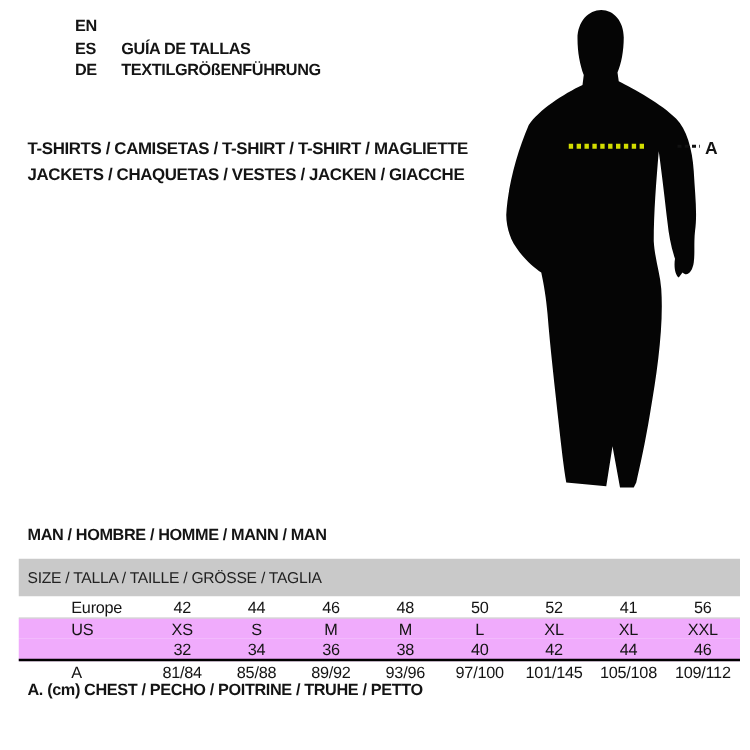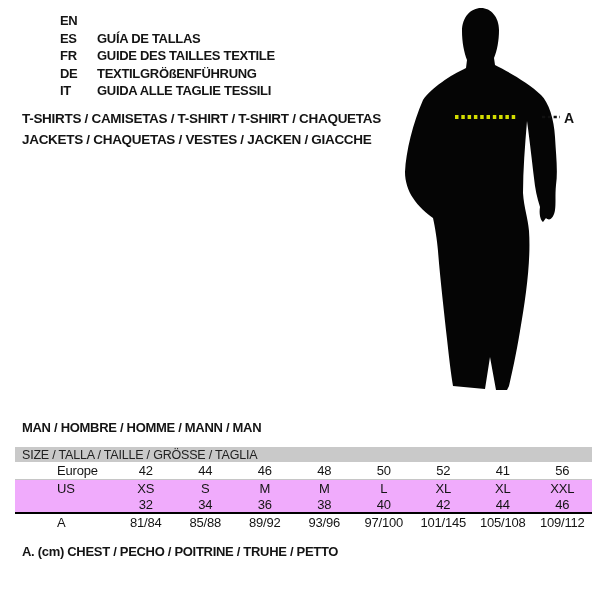--- a/index.html
+++ b/index.html
@@ -12,21 +12,21 @@
   .lang-row{display:flex;line-height:17.6px;font-size:13px;font-weight:700;letter-spacing:-0.3px;}
   .lang-code{width:37px;flex:0 0 37px;padding-left:38px;}
   
   .categories{position:absolute;left:22px;top:108px;font-size:13.5px;font-weight:700;line-height:21px;letter-spacing:-0.3px;white-space:nowrap;}
   
   .figure-wrap{position:absolute;left:403px;top:5px;width:175px;height:390px;}
   
   .man-label{position:absolute;left:22px;top:420px;font-size:13px;font-weight:700;letter-spacing:-0.3px;}
   
   .size-table{position:absolute;left:15px;top:447px;width:577px;font-size:13px;letter-spacing:-0.2px;}
-  .thead{background:#c9c9c9;height:15px;display:flex;align-items:center;padding-left:7px;font-size:12.5px;color:#222;}
+  .thead{background:#c9c9c9;height:30px;display:flex;align-items:center;padding-left:7px;font-size:12.5px;color:#222;}
   .trow{display:flex;align-items:center;height:16px;}
   .trow.shaded{background:#f0abfc;}
   .trow:nth-child(1){height:17px;border-bottom:1px solid #c6c6c6;}
   .trow:nth-child(3){border-bottom:2px solid #000000;}
   .tlabel{flex:0 0 66px;padding-left:7px;box-sizing:border-box;margin-left:35px;}
   .tcell{flex:1 1 0;text-align:center;}
   
   .footnote{position:absolute;left:22px;top:544px;font-size:13px;font-weight:700;letter-spacing:-0.3px;}
 </style>
 </head>
@@ -36,35 +36,27 @@
 
   <div class="lang-list" id="lang-list">
       <div class="lang-row">
         <span class="lang-code">EN</span>
       </div>
       <div class="lang-row">
         <span class="lang-code">ES</span>
         <span>GUÍA DE TALLAS</span>
       </div>
       <div class="lang-row">
-        <span class="lang-code">FR</span>
-        <span>GUIDE DES TAILLES TEXTILE</span>
-      </div>
-      <div class="lang-row">
         <span class="lang-code">DE</span>
         <span>TEXTILGRÖßENFÜHRUNG</span>
-      </div>
-      <div class="lang-row">
-        <span class="lang-code">IT</span>
-        <span>GUIDA ALLE TAGLIE TESSILI</span>
       </div>
     </div>
 
   <div class="categories">
-    <div>T-SHIRTS / CAMISETAS / T-SHIRT / T-SHIRT / CHAQUETAS</div>
+    <div>T-SHIRTS / CAMISETAS / T-SHIRT / T-SHIRT / MAGLIETTE</div>
     <div>JACKETS / CHAQUETAS / VESTES / JACKEN / GIACCHE</div>
   </div>
 
   <div class="figure-wrap">
     <svg width="175" height="390" viewBox="0 0 175 390" xmlns="http://www.w3.org/2000/svg">
       <path fill="#050505" d="
         M78,3
         C88,3 96,12 96,25
         C96,36 94,46 91,53
         L92,60

